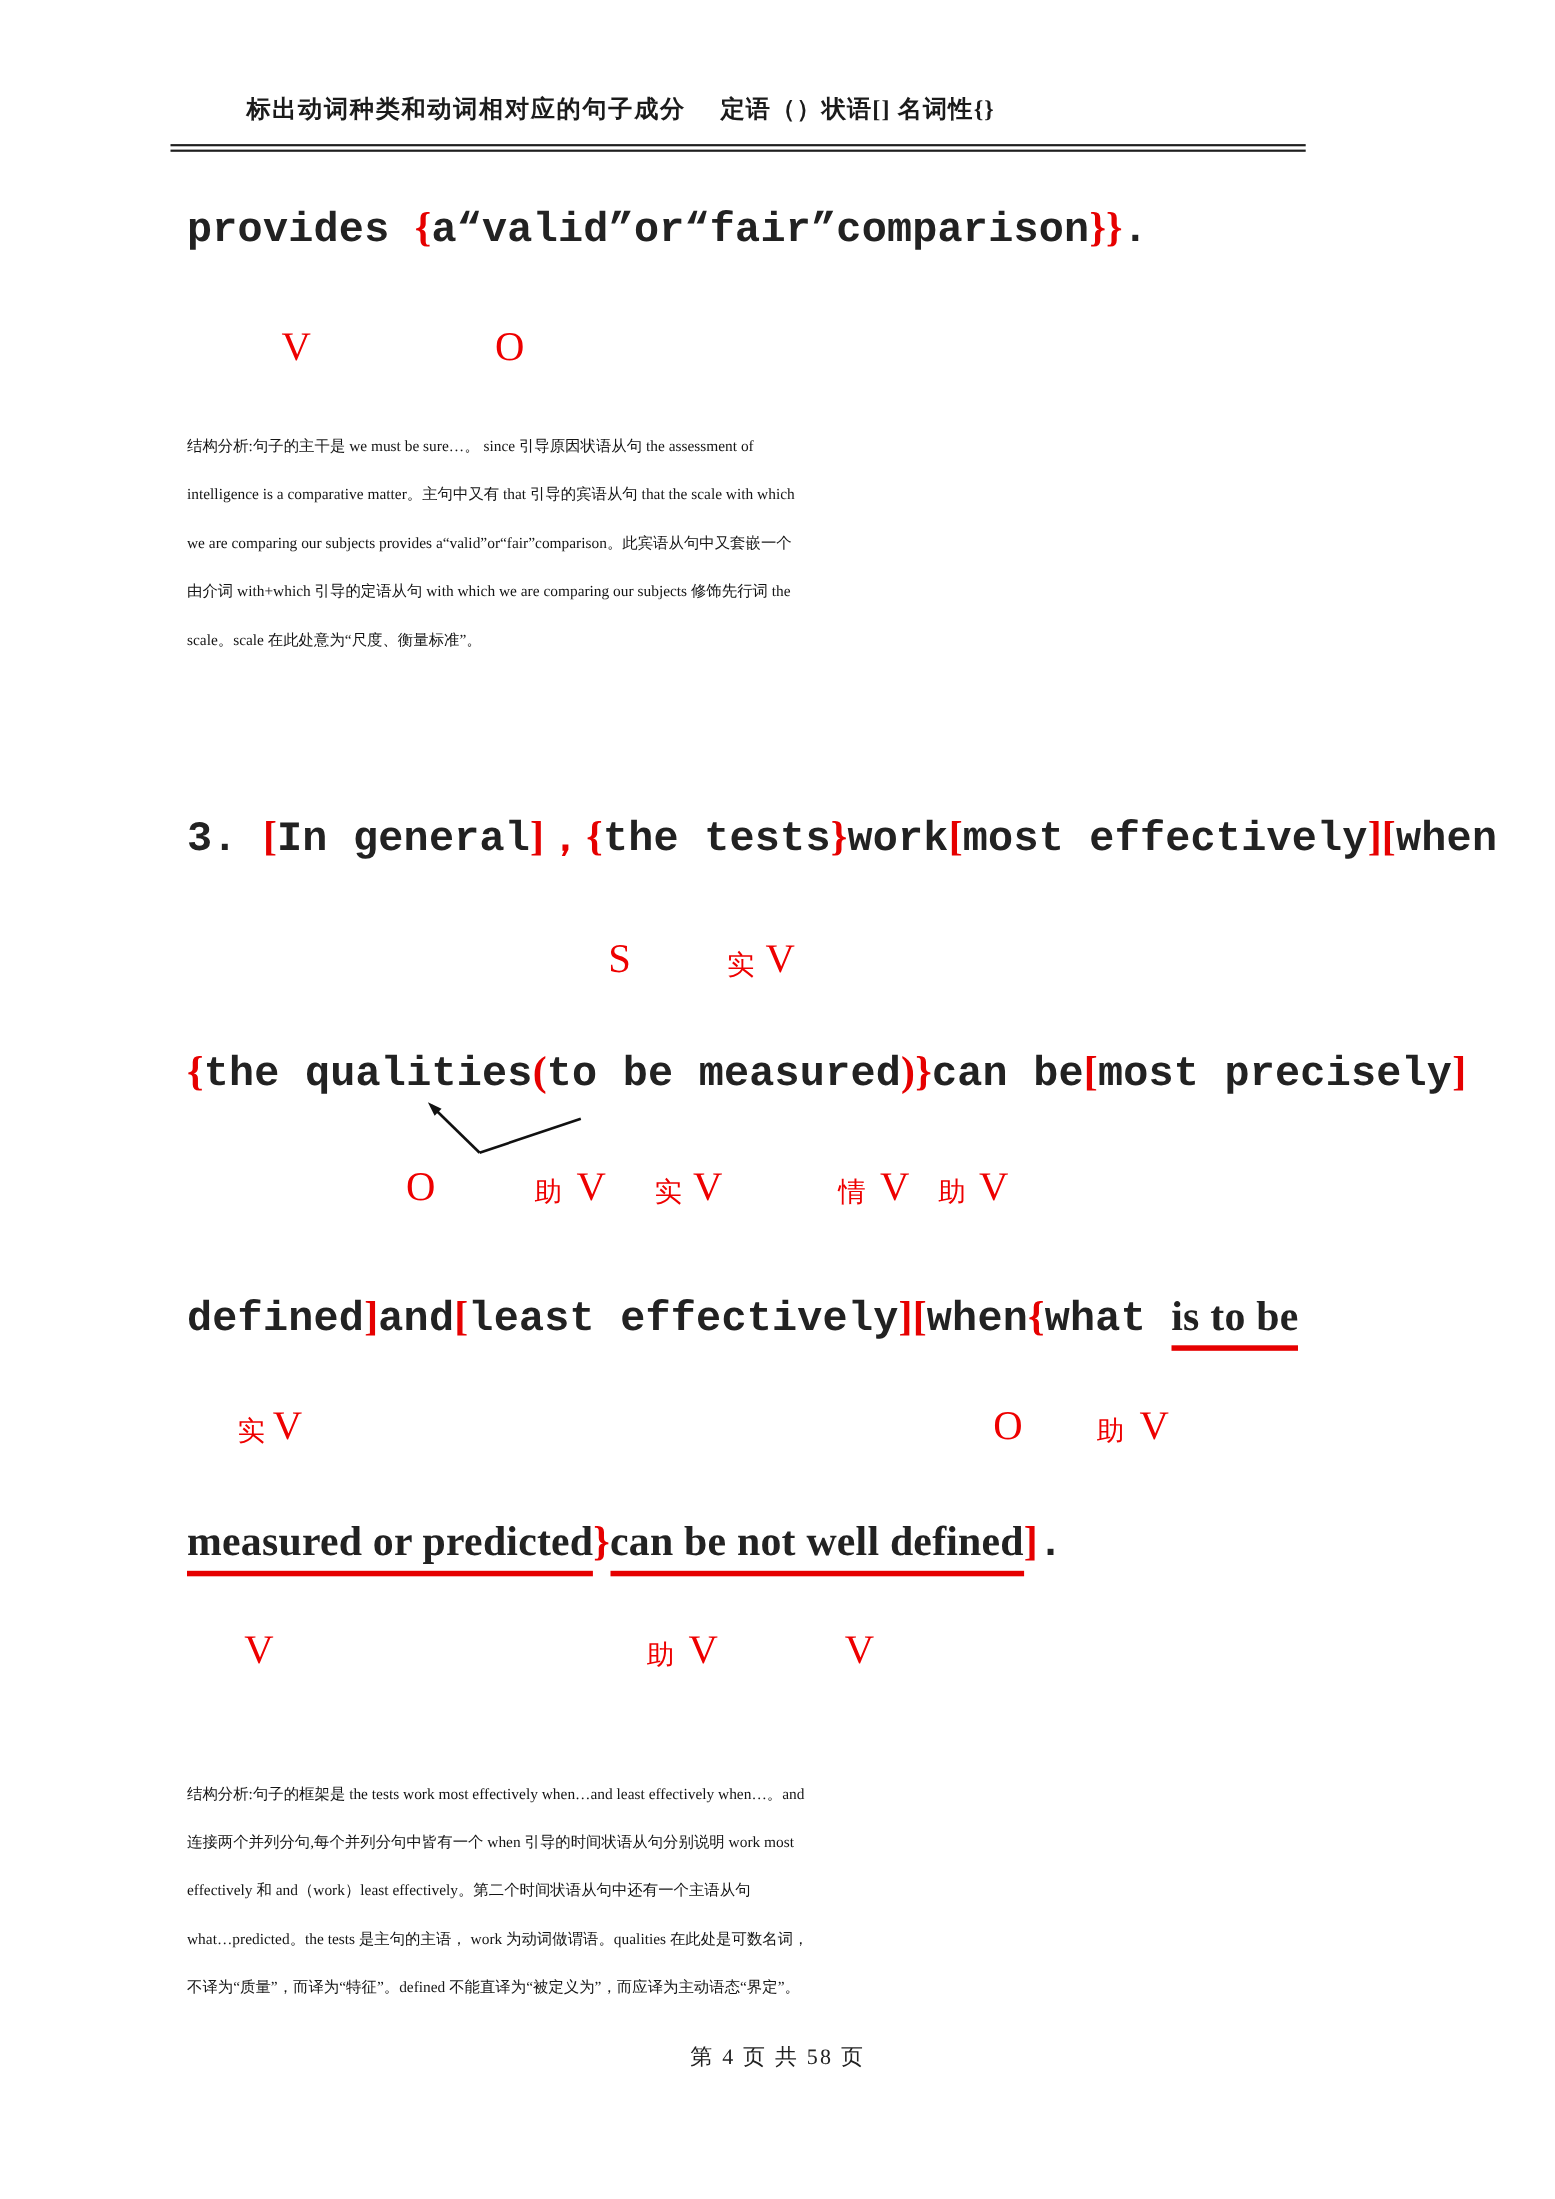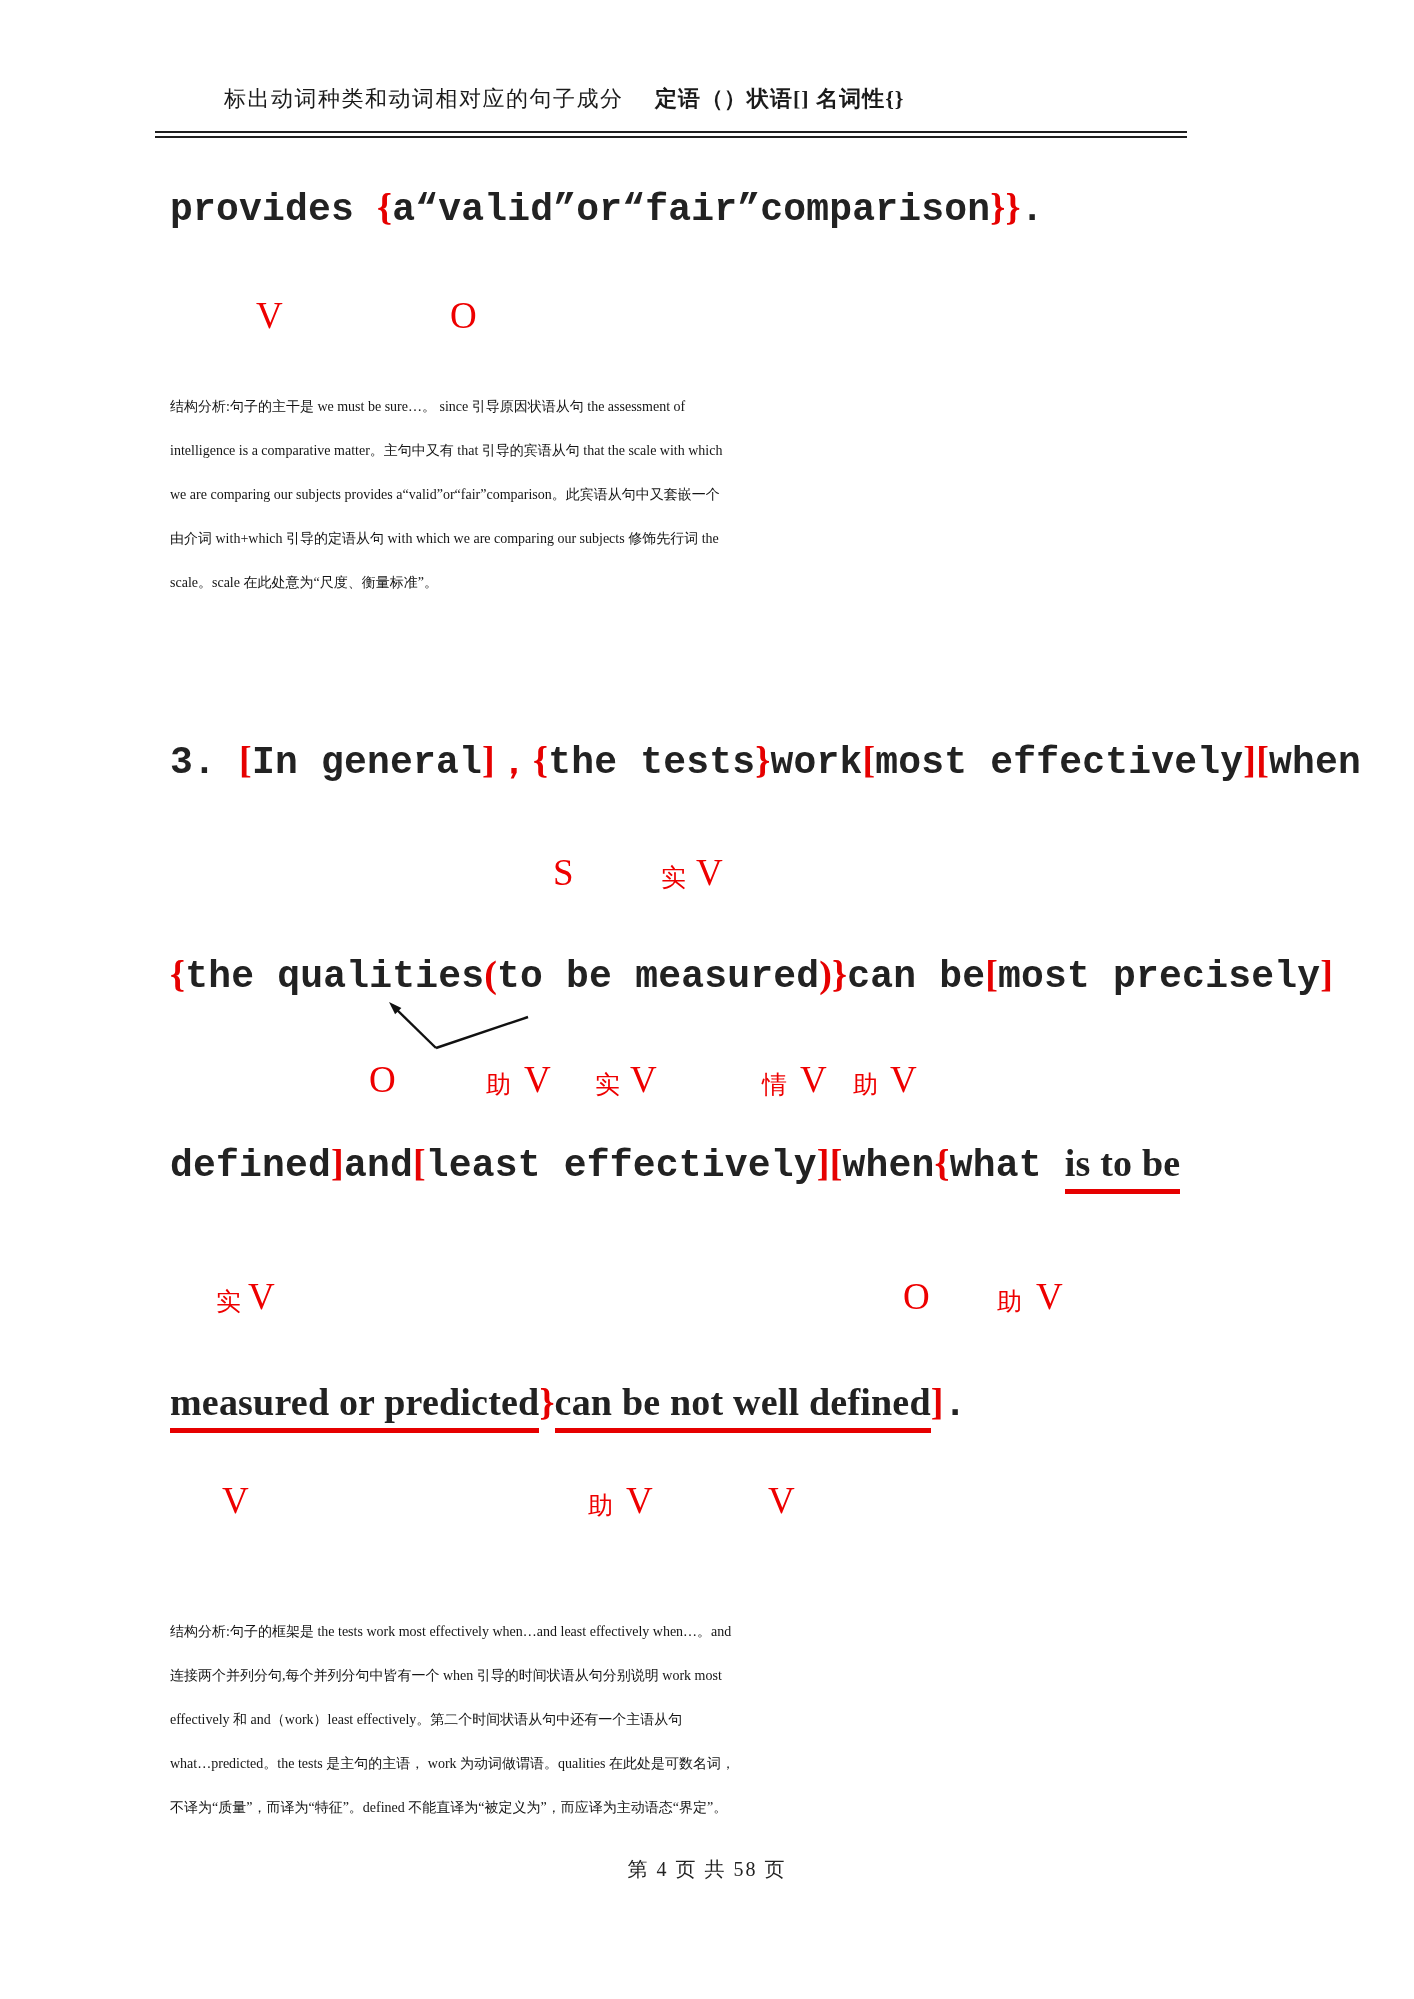--- a/index.html
+++ b/index.html
@@ -1,21 +1,21 @@
 <!DOCTYPE html>
 <html><head>
 <meta charset="utf-8">
 <style>
   html,body{margin:0;padding:0;background:#ffffff;}
   .page{
     position:relative;width:1414px;height:1999px;background:#ffffff;
     font-family:"Liberation Serif","DejaVu Serif",serif;color:#1b1b1b;overflow:hidden;
   }
   
-  .header-left{position:absolute;left:224px;top:84px;font-size:22px;font-weight:400;letter-spacing:1.5px;white-space:nowrap;}
+  .header-left{position:absolute;left:224px;top:84px;font-size:22px;font-weight:700;letter-spacing:1.5px;white-space:nowrap;}
   .header-right{position:absolute;left:655px;top:84px;font-size:22px;font-weight:700;letter-spacing:1px;white-space:nowrap;text-align:center;}
   .header-rule{position:absolute;left:155px;top:131px;width:1032px;height:3px;border-top:2px solid #1f1f1f;border-bottom:2px solid #1f1f1f;}
   
   .hline{position:absolute;left:170px;font-size:38px;font-weight:700;white-space:nowrap;letter-spacing:0.2px;}
   .seg-b{color:#222222;font-family:Liberation Mono, monospace;}
   .seg-r{color:#e60000;}
   .seg-bu{color:#222222;border-bottom:5px solid #e60000;padding-bottom:5px;}
   
   .marker-row{position:absolute;left:0;top:0;width:1414px;height:52px;color:#ee0000;}
   .marker-row span{position:absolute;top:0;white-space:nowrap;}
@@ -72,21 +72,21 @@
       <span class="mk-small" style="left: 486px;">助</span>
       <span class="mk-big" style="left: 524px;">V</span>
       <span class="mk-small" style="left: 595px;">实</span>
       <span class="mk-big" style="left: 630px;">V</span>
       <span class="mk-small" style="left: 762px;">情</span>
       <span class="mk-big" style="left: 800px;">V</span>
       <span class="mk-small" style="left: 853px;">助</span>
       <span class="mk-big" style="left: 890px;">V</span>
     </div>
 
-  <div class="hline" style="top:1141px"><span class="seg-b">defined</span><span class="seg-r">]</span><span class="seg-b">and</span><span class="seg-r">[</span><span class="seg-b">least effectively</span><span class="seg-r">][</span><span class="seg-b">when</span><span class="seg-r">{</span><span class="seg-b">what </span><span class="seg-bu">is to be</span></div>
+  <div class="hline" style="top:1175px"><span class="seg-b">defined</span><span class="seg-r">]</span><span class="seg-b">and</span><span class="seg-r">[</span><span class="seg-b">least effectively</span><span class="seg-r">][</span><span class="seg-b">when</span><span class="seg-r">{</span><span class="seg-b">what </span><span class="seg-bu">is to be</span></div>
   <div class="marker-row" style="top:1277px">
       <span class="mk-small" style="left: 216px;">实</span>
       <span class="mk-big" style="left: 248px;">V</span>
       <span class="mk-big" style="left: 903px;">O</span>
       <span class="mk-small" style="left: 997px;">助</span>
       <span class="mk-big" style="left: 1036px;">V</span>
     </div>
 
   <div class="hline" style="top:1380px"><span class="seg-bu">measured or predicted</span><span class="seg-r">}</span><span class="seg-bu">can be not well defined</span><span class="seg-r">]</span><span class="seg-b">.</span></div>
   <div class="marker-row" style="top:1481px">

